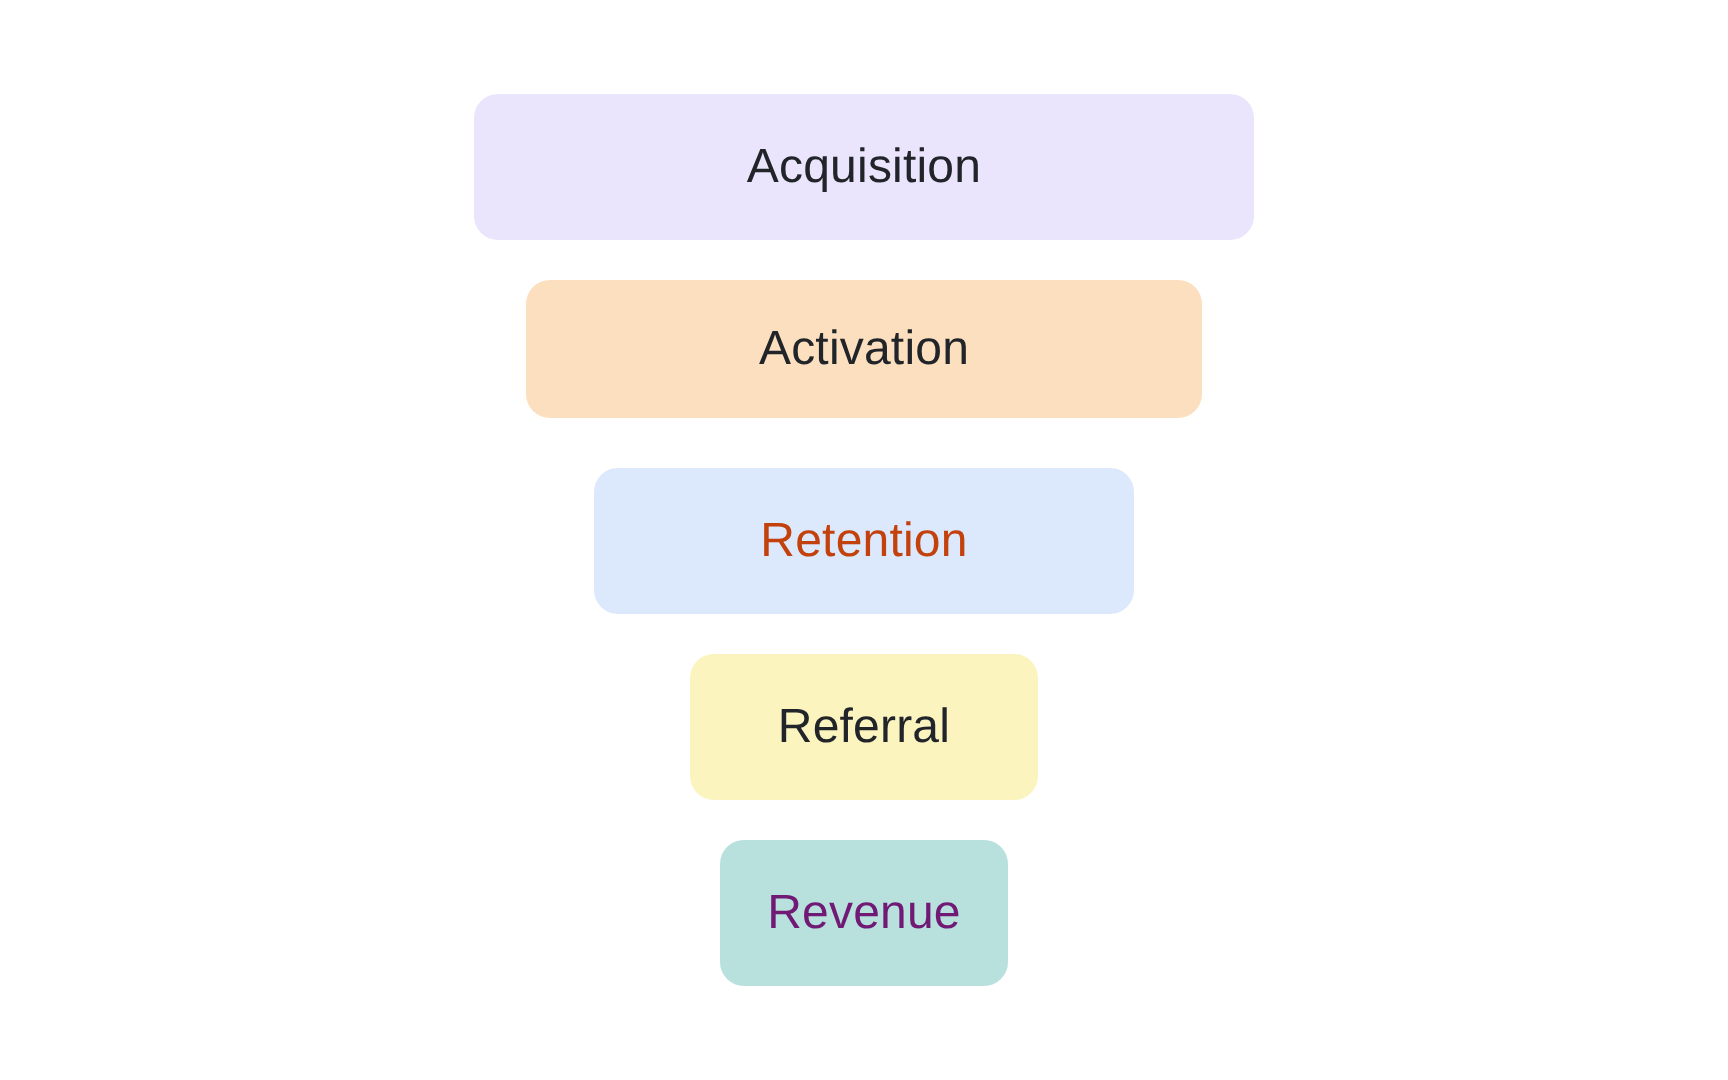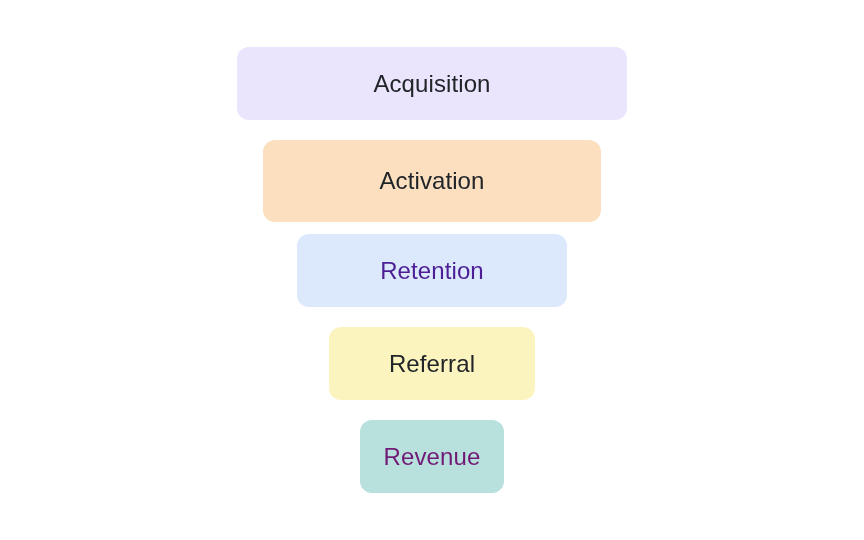--- a/index.html
+++ b/index.html
@@ -45,25 +45,25 @@
   }
 </style>
 </head>
 <body>
 
 <div id="funnel-canvas" style="width: 864px; height: 540px; background: rgb(255, 255, 255);">
 
 <div class="funnel-stage" style="width: 390px; height: 73px; top: 47px; background: rgb(234, 228, 252);">
       <span class="funnel-stage-label" style="color: rgb(33, 37, 41);">Acquisition</span>
     </div>
-    <div class="funnel-stage" style="width: 338px; height: 82px; top: 140px; background: rgb(252, 223, 190);">
+    <div class="funnel-stage" style="width: 338px; height: 69px; top: 140px; background: rgb(252, 223, 190);">
       <span class="funnel-stage-label" style="color: rgb(33, 37, 41);">Activation</span>
     </div>
     <div class="funnel-stage" style="width: 270px; height: 73px; top: 234px; background: rgb(220, 232, 251);">
-      <span class="funnel-stage-label" style="color: #4c1d95;">Retention</span>
+      <span class="funnel-stage-label" style="color: #c2410c;">Retention</span>
     </div>
-    <div class="funnel-stage" style="width: 206px; height: 73px; top: 327px; background: rgb(252, 244, 190);">
+    <div class="funnel-stage" style="width: 174px; height: 73px; top: 327px; background: rgb(252, 244, 190);">
       <span class="funnel-stage-label" style="color: rgb(33, 37, 41);">Referral</span>
     </div>
     <div class="funnel-stage" style="width: 144px; height: 73px; top: 420px; background: rgb(184, 224, 221);">
       <span class="funnel-stage-label" style="color: #701a75;">Revenue</span>
     </div>
   </div>
 
 </body></html>

